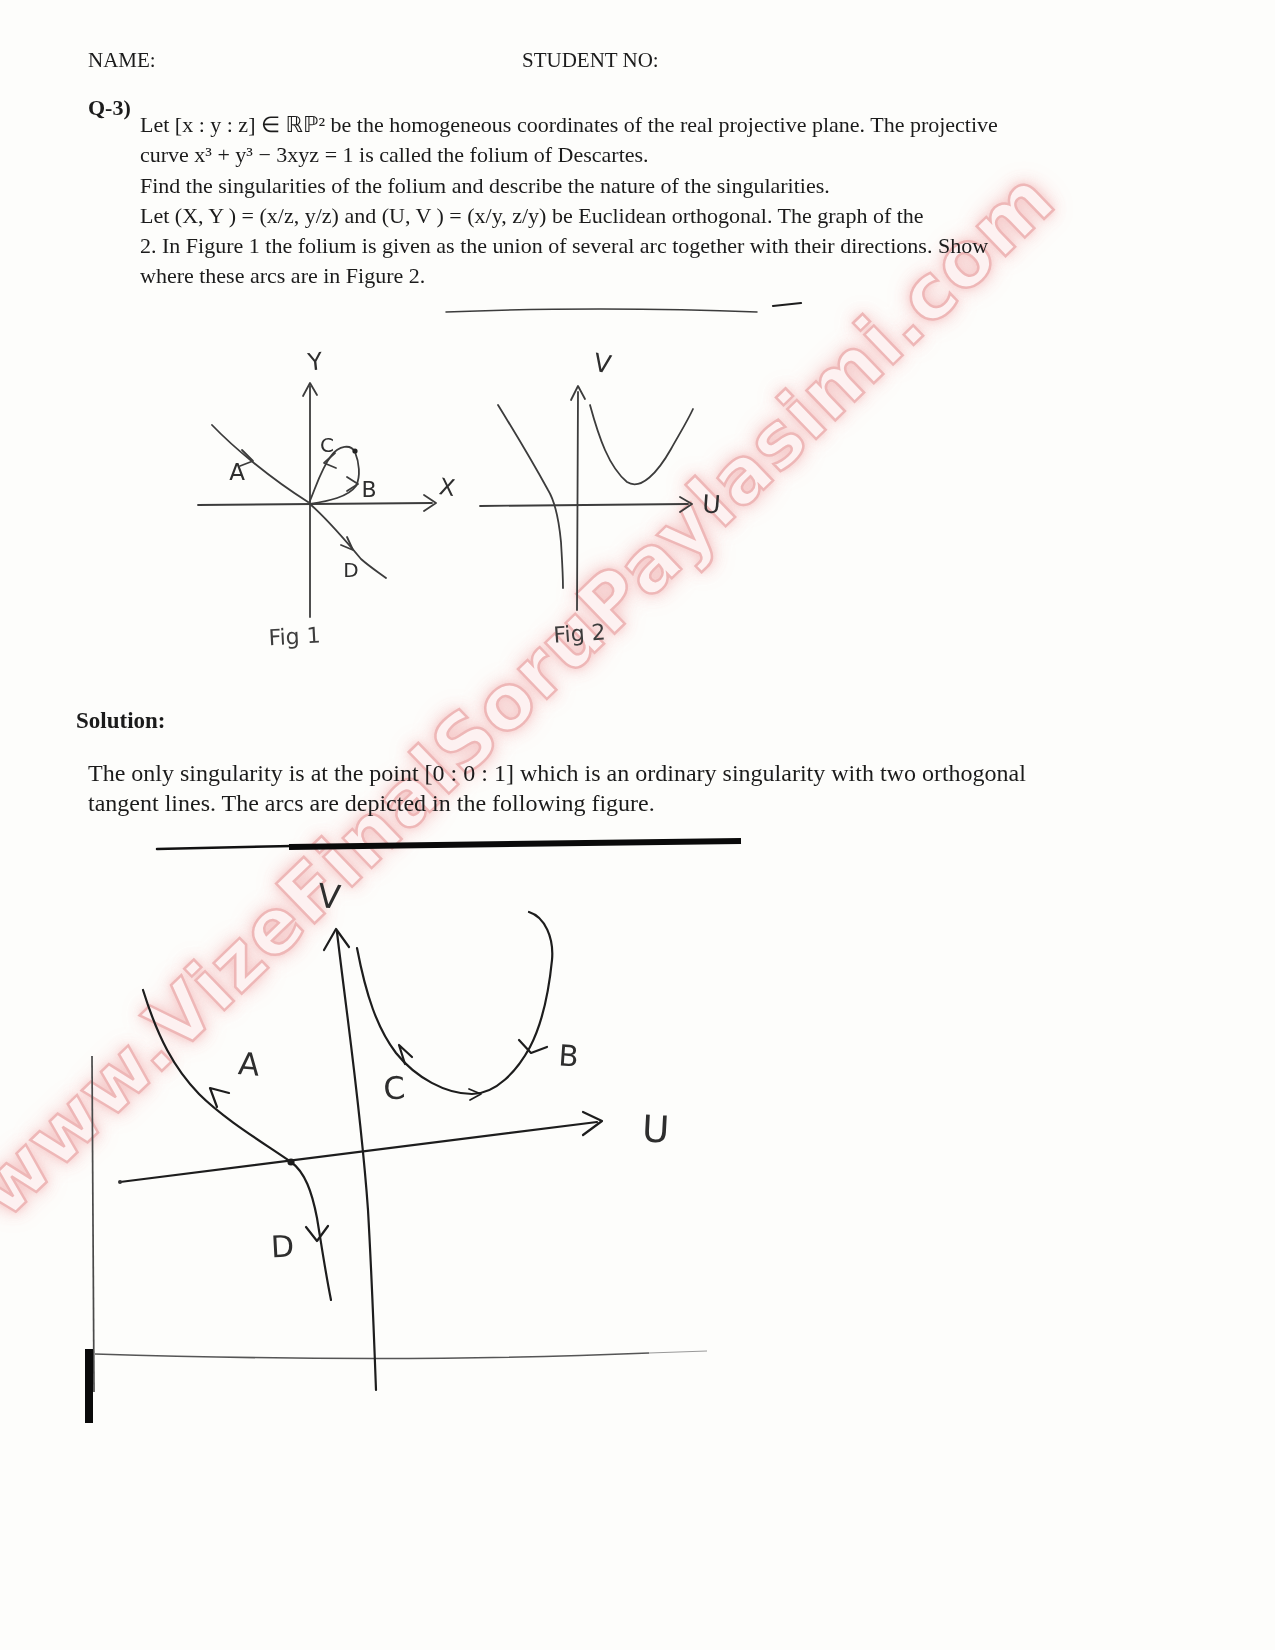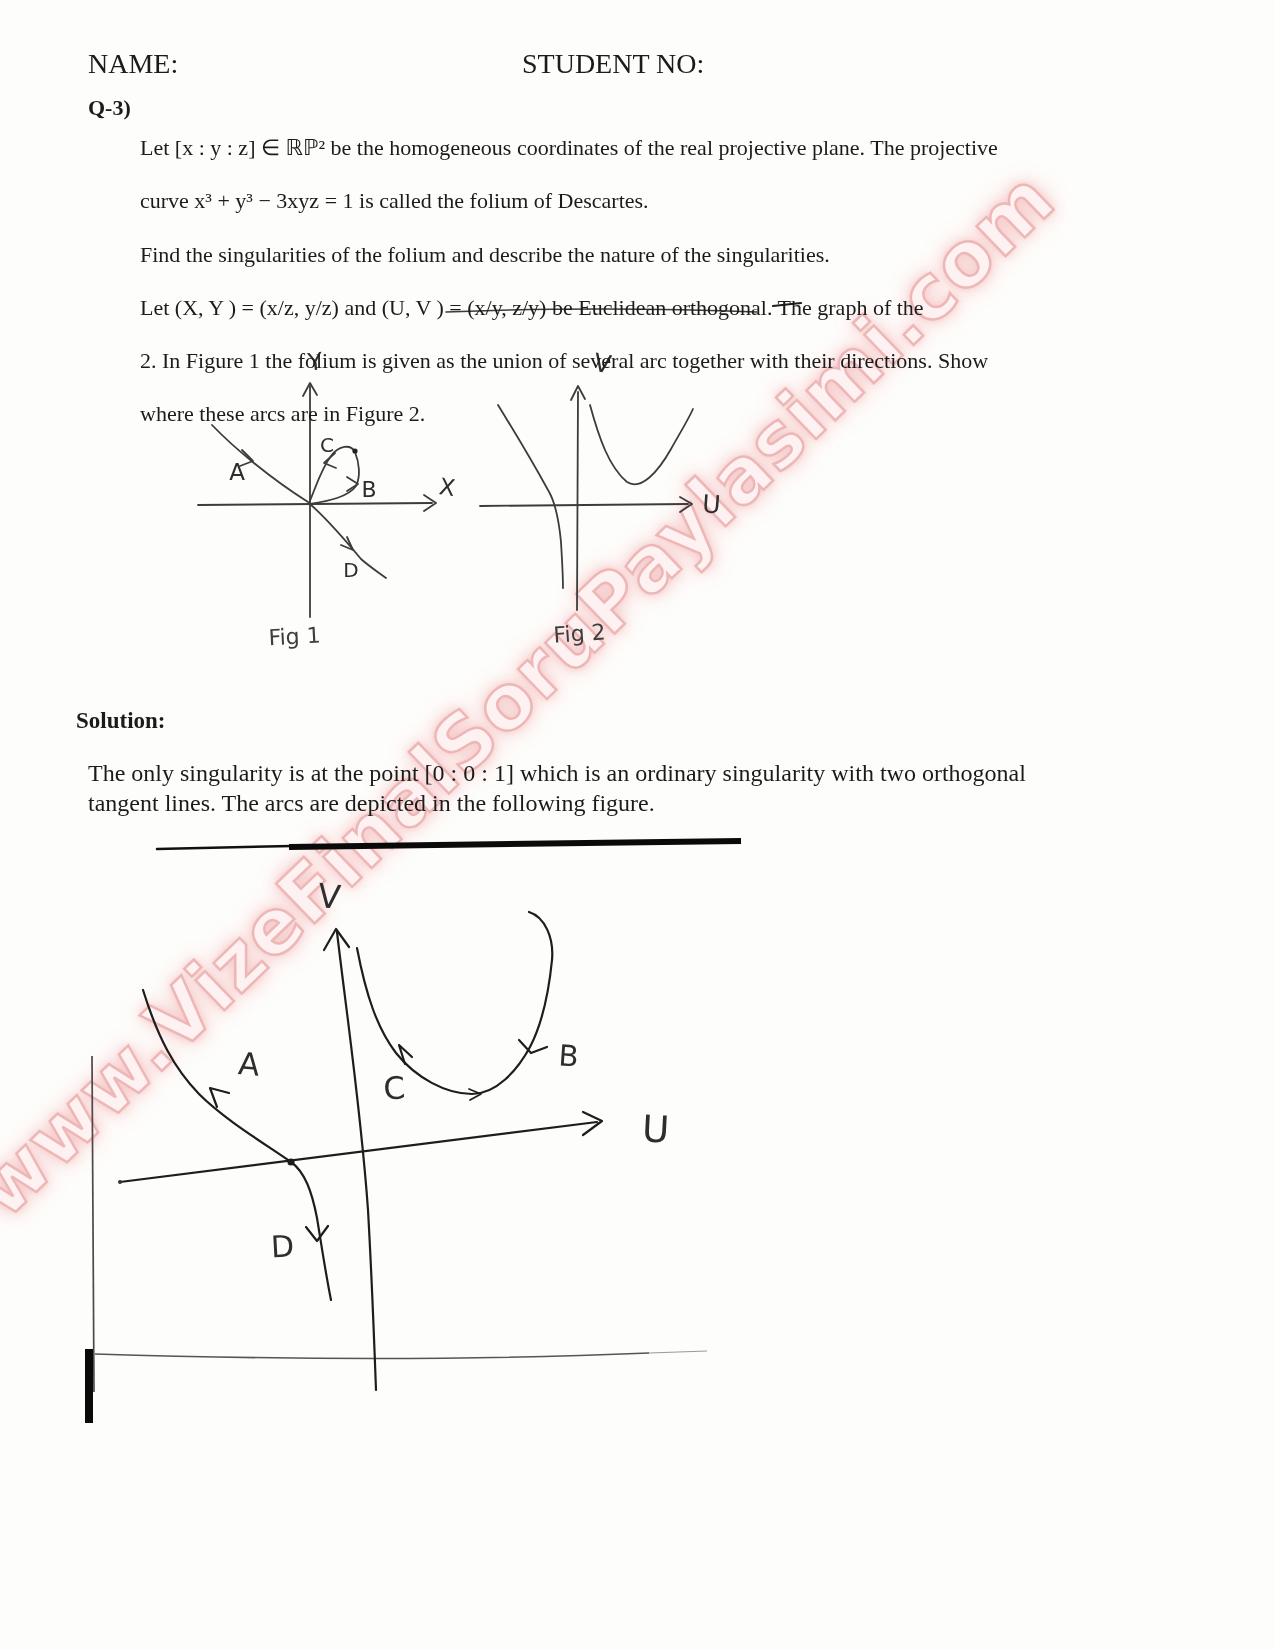--- a/index.html
+++ b/index.html
@@ -26,23 +26,23 @@
     white-space:nowrap;
     color:#fdf0f0;
     -webkit-text-stroke:2.5px #edb0b0;
     text-shadow:0 0 6px #f6c9c9, 0 0 16px #f3bcbc, 0 0 28px #f6d2d2;
     opacity:.9;
     pointer-events:none;
     z-index:1;
   }
   
   .doc-text{position:absolute;z-index:3;white-space:nowrap;}
-  .header-label{font-size:28px;}
+  .header-label{font-size:21px;}
   .q-number{font-weight:bold;font-size:22px;}
-  .q-line{height:30.3px;line-height:30.3px;font-size:22px;margin-top:23px;}
+  .q-line{height:30.3px;line-height:30.3px;font-size:22px;}
   .sol-heading{font-weight:bold;font-size:23px;}
   .sol-line{height:30px;line-height:30px;font-size:24px;}
   
   svg.overlay{position:absolute;left:0;top:0;z-index:2;pointer-events:none;}
   .pencil{stroke:#3c3c3c;stroke-width:1.8;fill:none;stroke-linecap:round;stroke-linejoin:round;}
   .pen{stroke:#1d1d1d;stroke-width:2.2;fill:none;stroke-linecap:round;stroke-linejoin:round;}
   .hand-label{font-family:"DejaVu Sans", sans-serif;fill:#2e2e2e;}
   .hand-caption{font-family:"DejaVu Sans", sans-serif;fill:#3d3d3d;}
 </style>
 </head>

